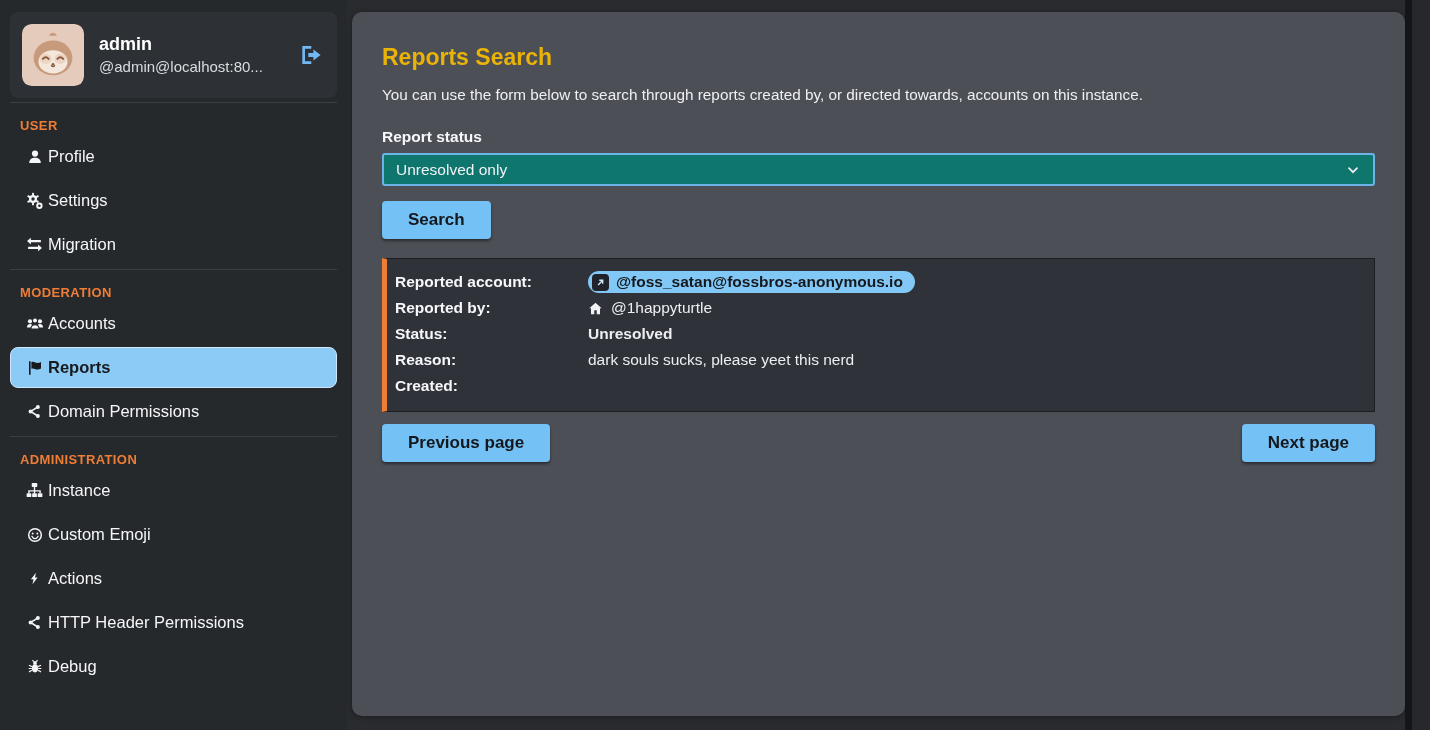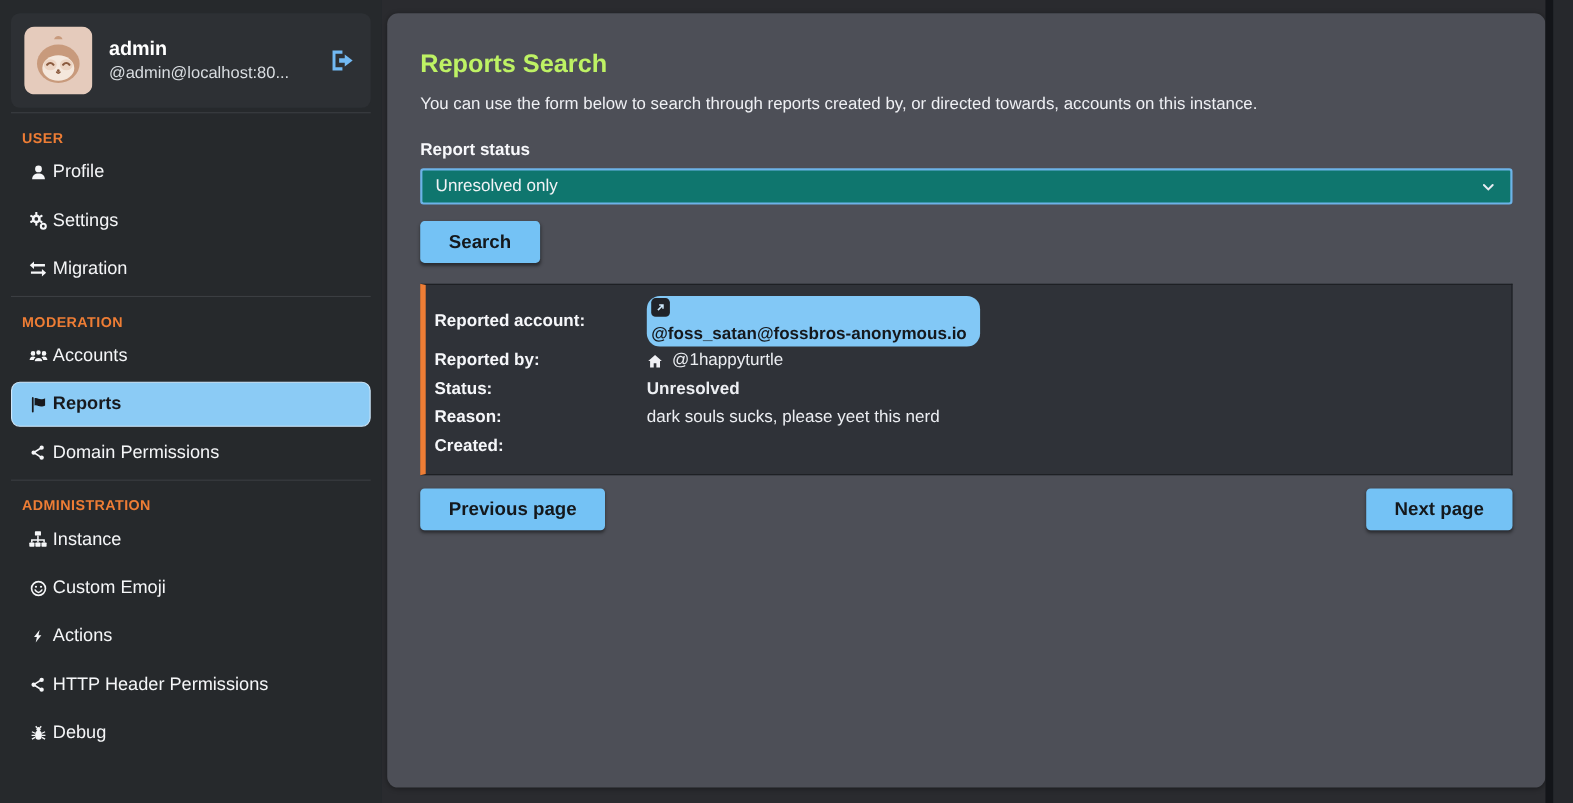--- a/index.html
+++ b/index.html
@@ -40,21 +40,21 @@
   }
   .nav-item.active .icon { color:#17191d; }
   
   .main-area { flex:1; background:#2a2b2f; position:relative; display:flex; }
   .panel {
     margin:12px 0 14px 5px; width:1053px; height:704px;
     background:#4d4f57; border-radius:10px; padding:32px 30px;
     box-shadow:0 1px 5px rgba(0,0,0,.35);
   }
   .scroll-gutter { width:25px; flex:0 0 25px; background:#26282c; border-left:7px solid #131519; height:730px; margin-left:auto; }
-  .page-title { font-size:23px; font-weight:bold; color:#bef264; margin-bottom:15px; }
+  .page-title { font-size:23px; font-weight:bold; color:#eab308; margin-bottom:15px; }
   .page-desc { font-size:15.3px; color:#eff0f4; margin-bottom:24px; }
   .field-label { font-size:15.5px; font-weight:bold; color:#f7f8fb; margin-bottom:7px; }
   .select-box {
     width:993px; height:33px; background:#0f766e; border:2px solid #6cb3e8; border-radius:3px;
     display:flex; align-items:center; padding:0 12px; font-size:15.5px; color:#f2f3f6;
     cursor:pointer;
   }
   .select-box .select-value { flex:1; }
   .select-box .chev { width:16px; height:16px; color:#e8ecf2; }
   .btn {
@@ -70,23 +70,23 @@
   }
   .report-row {
     display:grid; grid-template-columns:193px 1fr; align-items:center;
     min-height:26px; font-size:15.5px; color:#eceef2;
   }
   .report-row .r-label { font-weight:bold; color:#f6f7fa; }
   .r-value.bold { font-weight:bold; }
   .r-value.with-icon { display:flex; align-items:center; gap:8px; }
   .home-ic { width:15px; height:15px; color:#f0f1f5; }
   .acct-pill {
-    display:inline-flex; align-items:flex-start; gap:7px;
+    display:inline-flex; align-items:flex-end; gap:7px;
     background:#82c8f6; border-radius:12px; padding:2px 12px 2px 4px;
-    color:#15181c; font-weight:bold; font-size:15.5px; cursor:pointer;flex-direction:column;
+    color:#15181c; font-weight:bold; font-size:15.5px; cursor:pointer;
   }
   .acct-pill .ext-sq {
     width:17px; height:17px; background:#202329; border-radius:4px;
     display:flex; align-items:center; justify-content:center;
   }
   .pagination { margin-top:12px; width:993px; display:flex; justify-content:space-between; }
 </style>
 </head>
 <body>
 

